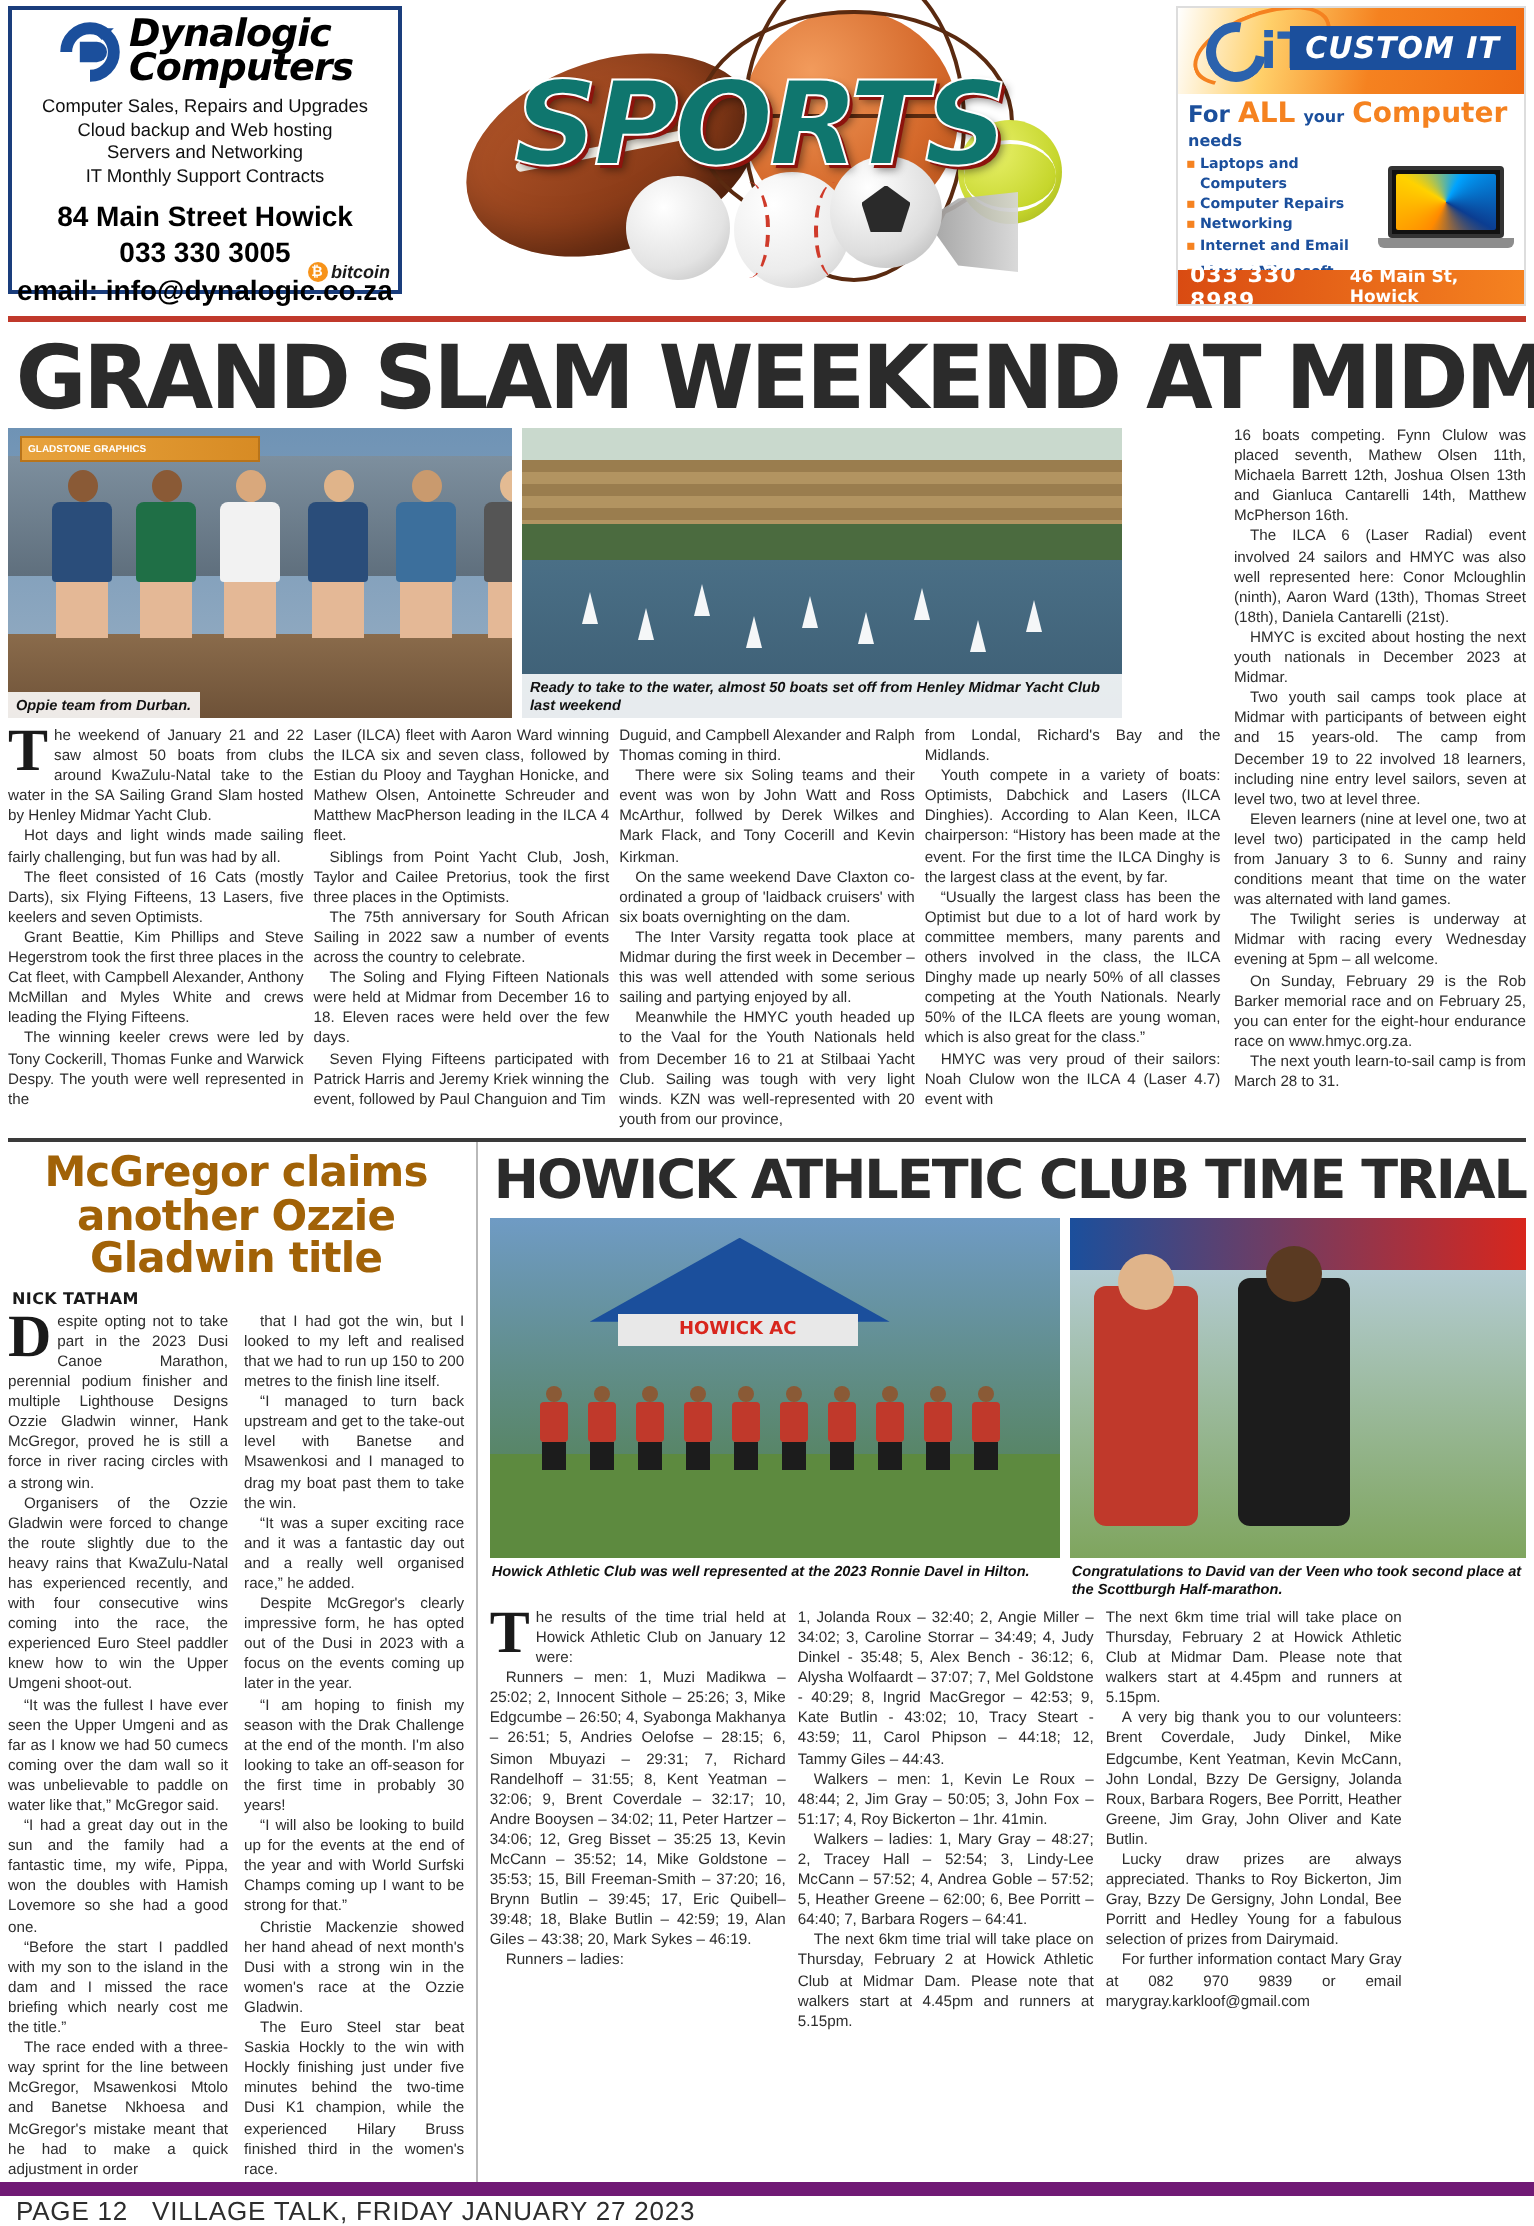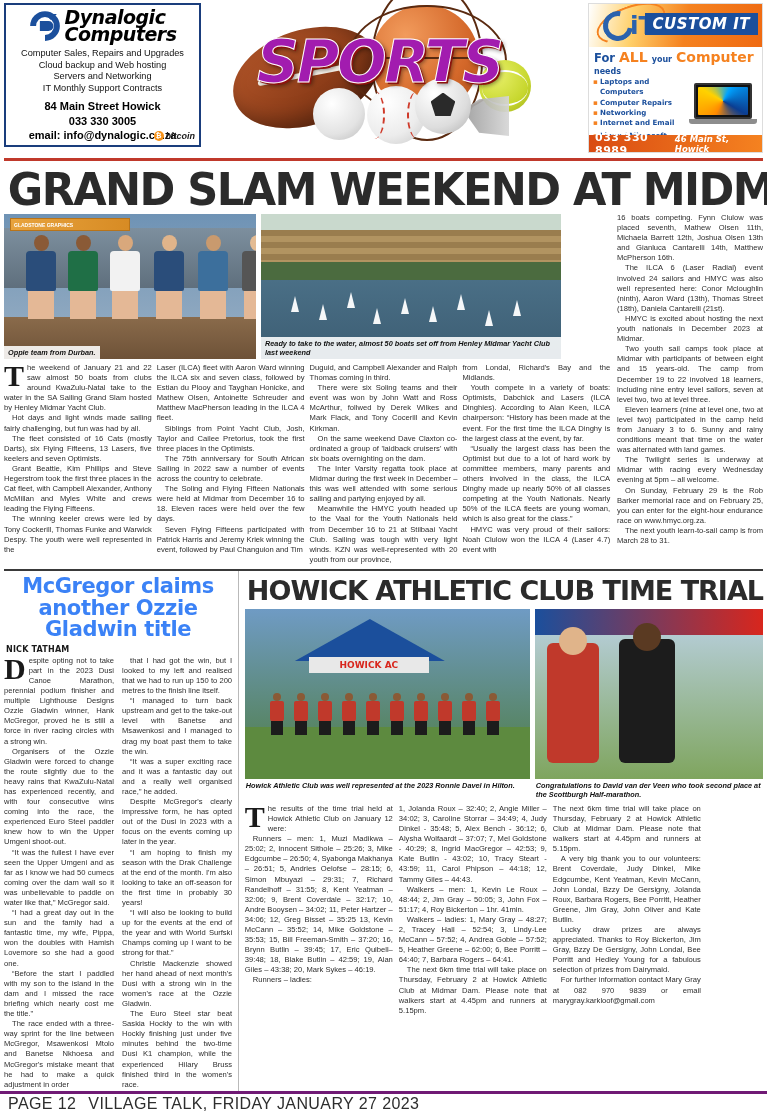--- a/index.html
+++ b/index.html
@@ -30,21 +30,21 @@
     font-weight:bold; font-style:italic; color:#000;
     letter-spacing:-0.5px;
   }
   .dl-brand .l1 { font-size:19px; }
   .dl-brand .l2 { font-size:19px; }
   .dl-services {
     margin-top:4px; text-align:center; font-size:9.2px; line-height:1.28; color:#111;
     font-family:"Liberation Sans", sans-serif;
   }
   .dl-contact {
-    margin-top:4px; text-align:center; font-size:11px; font-weight:bold;
+    margin-top:4px; text-align:center; font-size:14px; font-weight:bold;
     line-height:1.32; color:#000; width:100%;
   }
   .dl-bitcoin {
     position:absolute; right:4px; bottom:4px;
     display:flex; align-items:center; gap:2px;
   }
   .btc-circle {
     width:10px; height:10px; border-radius:50%; background:#f7931a;
     color:#fff; font-size:7px; font-weight:bold; display:flex;
     align-items:center; justify-content:center; font-family:"DejaVu Sans", sans-serif;
@@ -111,21 +111,21 @@
     position:absolute; left:262px; top:96px; width:46px; height:40px;
     background:linear-gradient(90deg,#9b9b9b,#d6d6d6);
     clip-path:polygon(0% 35%,35% 8%,100% 0%,100% 100%,35% 92%);
     opacity:.92;
   }
   .sports-word {
     position:absolute; left:56px; top:28px;
     font-family:"DejaVu Sans", sans-serif;
     font-size:58px; font-weight:bold; font-style:italic;
     letter-spacing:-2px;
-    color:#a21caf;
+    color:#0f766e;
     text-shadow: 2px 2px 0 #8d130d, 3px 3px 4px rgba(0,0,0,.45);
     -webkit-text-stroke:1px #ffffff;
   }
 
   .ad-right {
     width:175px; height:150px; margin:3px 4px 0 0;
     background:#fff; position:relative; overflow:hidden;
     border:1px solid #ddd;
   }
   .cit-top {
@@ -177,21 +177,21 @@
     border-radius:1px;
   }
   .laptop-base { width:68px; height:5px; background:#8d8d8d; border-radius:0 0 3px 3px; margin-left:-5px;}
   .cit-footer {
     position:absolute; left:0; right:0; bottom:0; height:17px;
     background:linear-gradient(90deg,#d94b12,#f58220);
     color:#fff; display:flex; align-items:center; justify-content:space-between;
     padding:0 6px; font-family:"DejaVu Sans", sans-serif;
   }
   .cit-phone { font-size:11px; font-weight:bold; letter-spacing:.5px; }
-  .cit-addr { font-size:8.5px; font-weight:bold;font-style:italic; }
+  .cit-addr { font-size:8.5px; font-weight:bold; }
 
   .red-rule { width:759px; height:3px; background:#c0392b; margin:1px auto 0; }
 
   
   .main-head {
     font-family:"DejaVu Sans", sans-serif;
     font-weight:bold;
     font-size:44px;
     letter-spacing:-1.6px;
     color:#2b2b2b;
@@ -252,21 +252,21 @@
 
   
   .h-rule { width:759px; height:2px; background:#3a3a3a; margin:4px auto 0; }
   .v-rule { width:1px; background:#b9b9b9; align-self:stretch; }
 
   
   .lower { display:flex; padding:0 4px; gap:6px; }
   .left-story { width:303px; }
   .mcg-head {
     font-family:"DejaVu Sans", sans-serif; font-weight:bold;
-    font-size:21px; line-height:1.03; text-align:center; color:#3b82f6;
+    font-size:21px; line-height:1.03; text-align:center; color:#a16207;
     padding:5px 2px 2px; letter-spacing:-0.4px;
   }
   .byline { font-family:"DejaVu Sans", sans-serif; font-weight:bold; font-size:8px;
             letter-spacing:.2px; color:#1a1a1a; padding:2px 0 2px 2px; }
   .two-col { column-count:2; column-gap:8px; font-size:7.6px; line-height:1.33;
              text-align:justify; color:#2d2d2d; }
   .two-col p { margin:0; text-indent:8px; }
   .two-col p.first { text-indent:0; }
 
   .right-story { flex:1; }
@@ -297,22 +297,22 @@
   .hac-cols { display:flex; gap:6px; padding-top:2px; }
   .hcol { width:148px; font-size:7.6px; line-height:1.33; text-align:justify; color:#2d2d2d; }
   .hcol p { margin:0; text-indent:8px; }
   .hcol p.first { text-indent:0; }
   .hcol b { font-weight:normal; }
 
   
   .footer {
     position:absolute; left:0; bottom:0; width:767px; height:22px;
     background:#fff; display:flex; align-items:center; padding-left:8px;
-    font-size:16px; letter-spacing:.4px; color:#2d2d2d;
-    border-top:3px solid #701a75;
+    font-size:13px; letter-spacing:.4px; color:#2d2d2d;
+    border-top:7px solid #701a75;
   }
   .footer .pg { margin-right:12px; }
 </style>
 </head>
 <body>
 
 <div class="masthead">
 
   <div class="ad-left">
     <div class="dl-logo-row">

